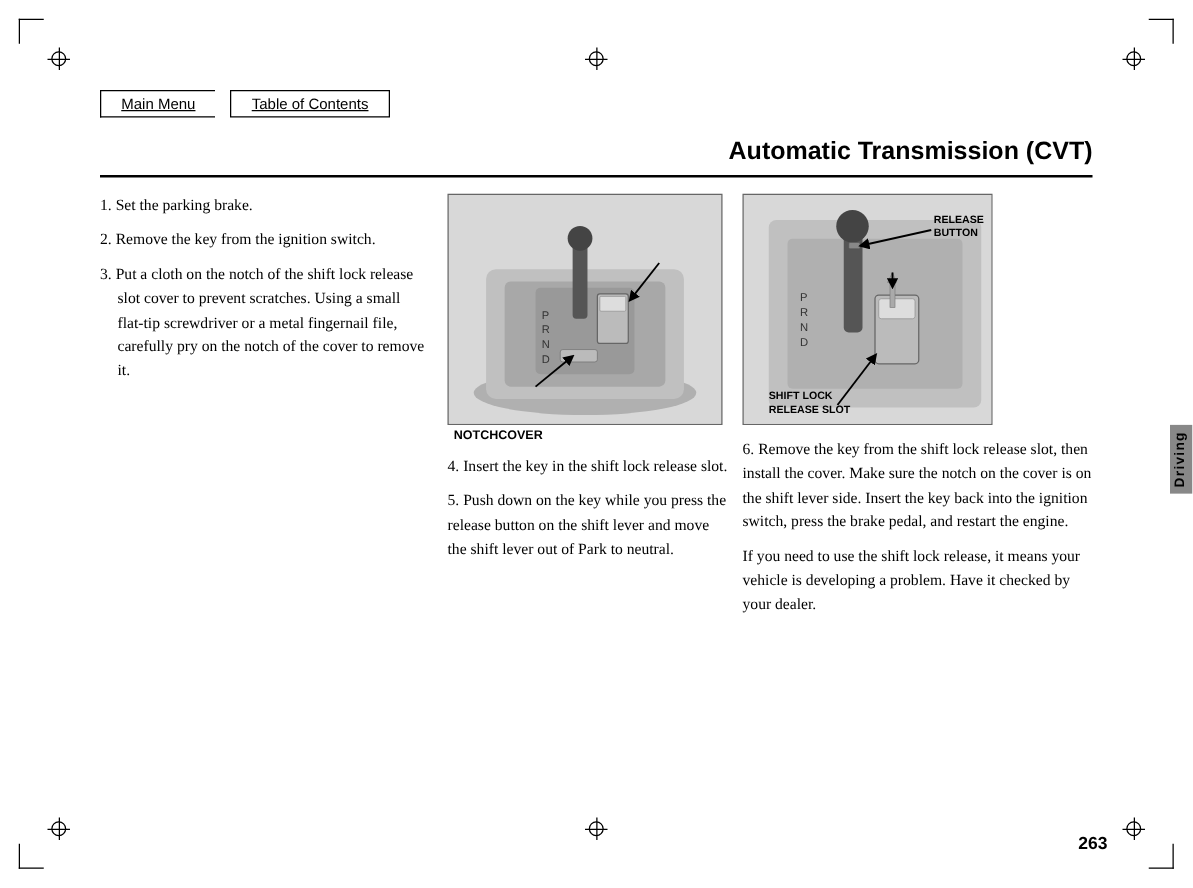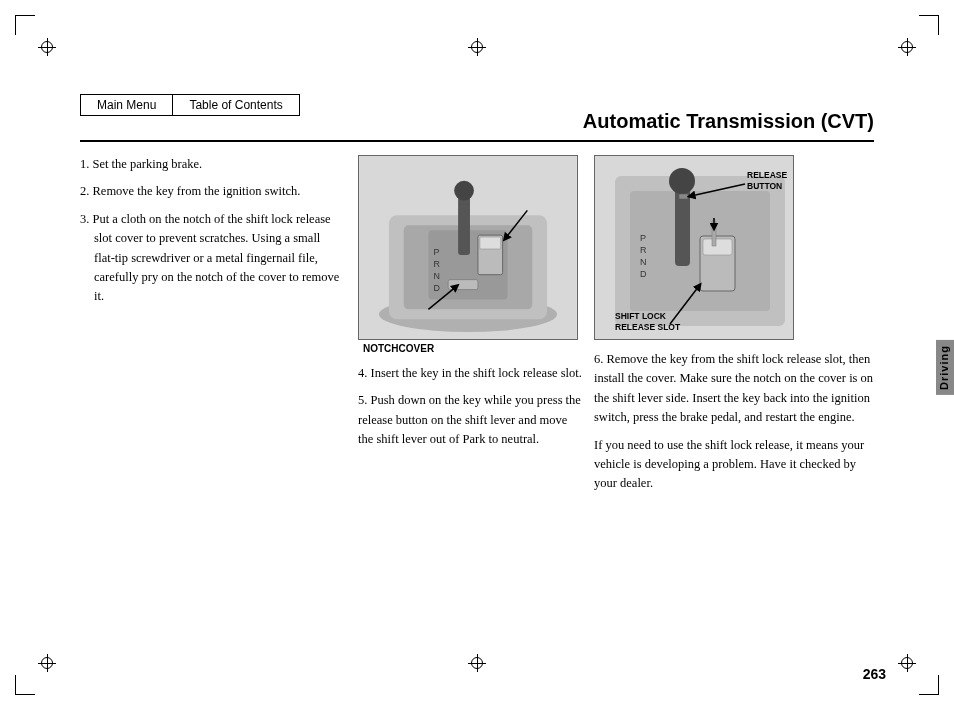--- a/index.html
+++ b/index.html
@@ -56,24 +56,25 @@
       height: 20px;
     }
     .corner-tl { top: 15px; left: 15px; border-top: 1.5px solid #000; border-left: 1.5px solid #000; }
     .corner-tr { top: 15px; right: 15px; border-top: 1.5px solid #000; border-right: 1.5px solid #000; }
     .corner-bl { bottom: 15px; left: 15px; border-bottom: 1.5px solid #000; border-left: 1.5px solid #000; }
     .corner-br { bottom: 15px; right: 15px; border-bottom: 1.5px solid #000; border-right: 1.5px solid #000; }
 
     
     .nav-bar {
       position: absolute;
-      top: 94px;
+      top: 72px;
       left: 80px;
       display: flex;
-      gap: 0;
+      gap: 12px;
+      text-decoration: underline;
     }
     .nav-btn {
       border: 1px solid #000;
       padding: 3px 16px;
       font-size: 12px;
       font-family: Arial, sans-serif;
       background: #fff;
       cursor: pointer;
     }
     .nav-btn:first-child {

